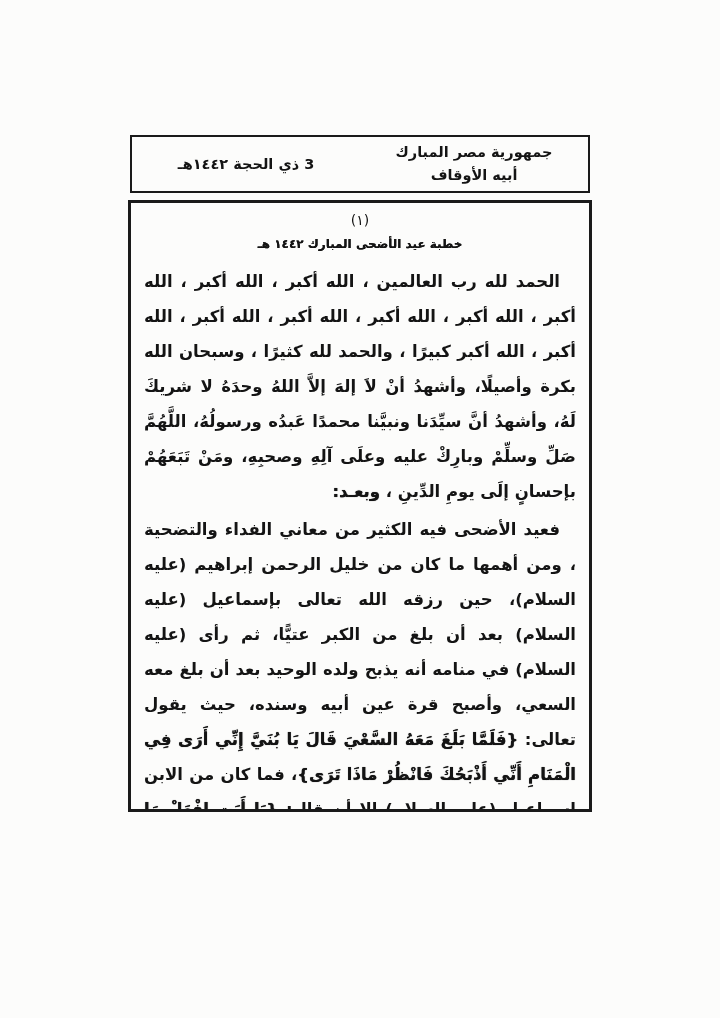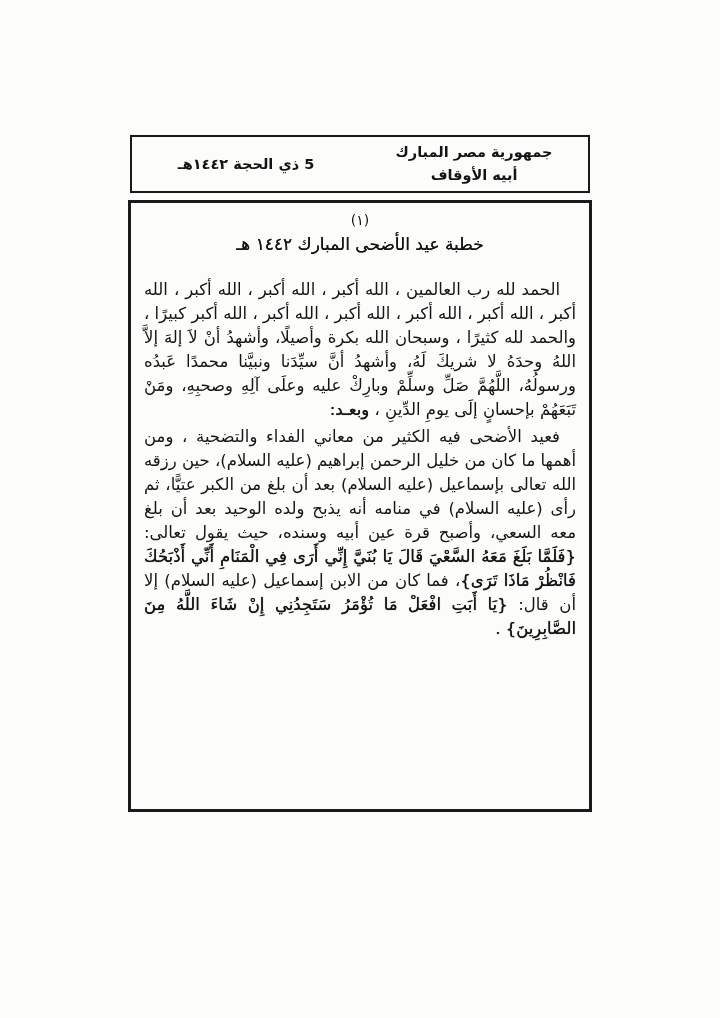--- a/index.html
+++ b/index.html
@@ -53,52 +53,52 @@
     padding:6px 13px 10px 13px;
     overflow:hidden;
   }
   .page-number{
     text-align:center;
     font-size:14px;
     line-height:22px;
   }
   .sermon-title{
     text-align:center;
-    font-size:17px;
-    font-weight:normal;
+    font-size:12px;
+    font-weight:bold;
     line-height:26px;
-    margin-bottom:21px;
+    margin-bottom:7px;
     letter-spacing:0.2px;
     text-shadow:0 0 0.5px currentColor;
   }
   .para{
     font-size:16.5px;
-    font-weight:normal;
-    line-height:24px;
+    font-weight:bold;
+    line-height:35px;
     text-align:justify;
     text-indent:16px;
     margin-bottom:3px;
   }
   .seg{font-weight:inherit;}
   .seg.bold{
     text-shadow:0 0 0.7px currentColor;
   }
 </style>
 </head>
 <body>
 
 <div class="page">
 
   <div class="header-box">
     <div class="header-col">
       <div>جمهورية مصر المبارك</div>
       <div>أبيه الأوقاف</div>
     </div>
     <div class="header-col">
-      <div>5 ذي الحجة ١٤٤٢هـ</div>
+      <div>3 ذي الحجة ١٤٤٢هـ</div>
     </div>
   </div>
 
   <div class="content-box">
     <div class="page-number">(١)</div>
     <h1 class="sermon-title">خطبة عيد الأضحى المبارك ١٤٤٢ هـ</h1>
 
     <p class="para"><span class="seg">الحمد لله رب العالمين ، الله أكبر ، الله أكبر ، الله أكبر ، الله أكبر ، الله أكبر ، الله أكبر ، الله أكبر ، الله أكبر ، الله أكبر كبيرًا ، والحمد لله كثيرًا ، وسبحان الله بكرة وأصيلًا، وأشهدُ أنْ لاَ إلهَ إلاَّ اللهُ وحدَهُ لا شريكَ لَهُ، وأشهدُ أنَّ سيِّدَنا ونبيَّنا محمدًا عَبدُه ورسولُهُ، اللَّهُمَّ صَلِّ وسلِّمْ وبارِكْ عليه وعلَى آلِهِ وصحبِهِ، ومَنْ تَبَعَهُمْ بإحسانٍ إلَى يومِ الدِّينِ ، </span><span class="seg bold">وبعـد:</span></p>
 
     <p class="para"><span class="seg">فعيد الأضحى فيه الكثير من معاني الفداء والتضحية ، ومن أهمها ما كان من خليل الرحمن إبراهيم (عليه السلام)، حين رزقه الله تعالى بإسماعيل (عليه السلام) بعد أن بلغ من الكبر عتيًّا، ثم رأى (عليه السلام) في منامه أنه يذبح ولده الوحيد بعد أن بلغ معه السعي، وأصبح قرة عين أبيه وسنده، حيث يقول تعالى: </span><span class="seg bold">{فَلَمَّا بَلَغَ مَعَهُ السَّعْيَ قَالَ يَا بُنَيَّ إِنِّي أَرَى فِي الْمَنَامِ أَنِّي أَذْبَحُكَ فَانْظُرْ مَاذَا تَرَى}</span><span class="seg">، فما كان من الابن إسماعيل (عليه السلام) إلا أن قال: </span><span class="seg bold">{يَا أَبَتِ افْعَلْ مَا تُؤْمَرُ سَتَجِدُنِي إِنْ شَاءَ اللَّهُ مِنَ الصَّابِرِينَ} .</span></p>

